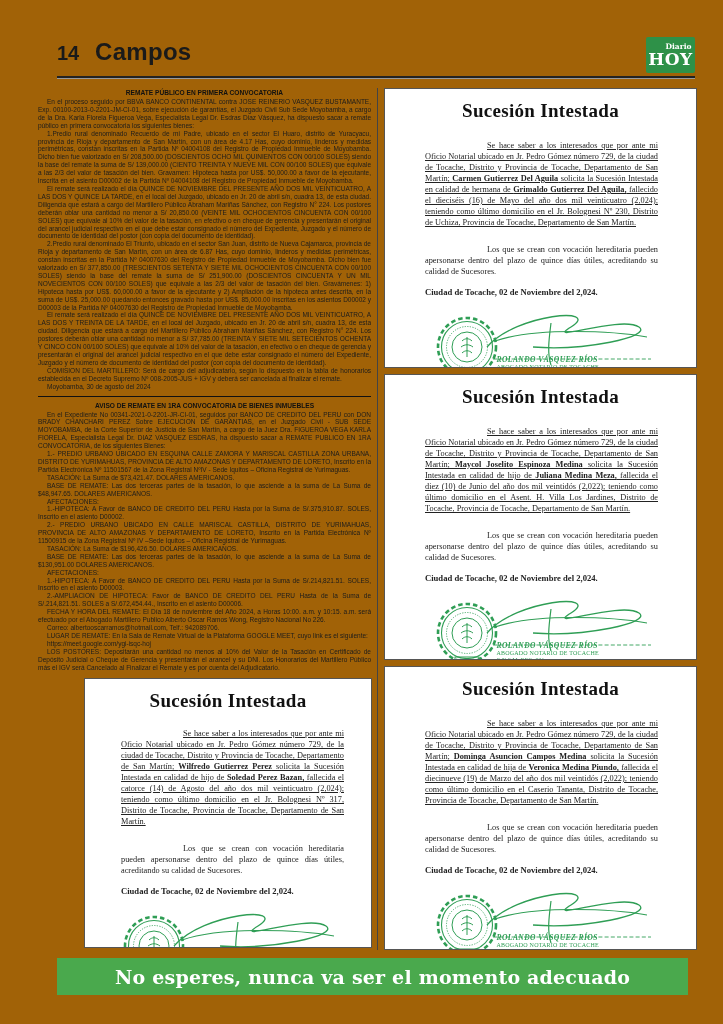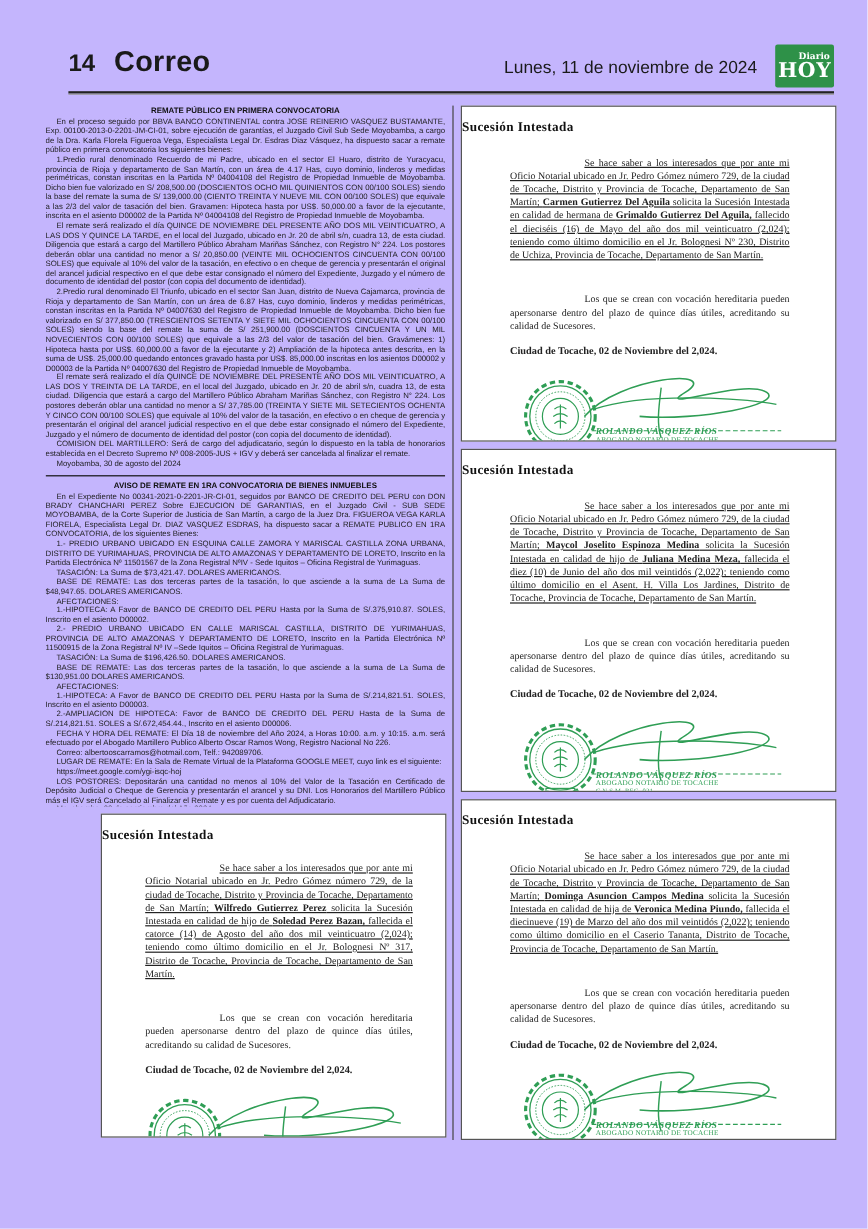--- a/index.html
+++ b/index.html
@@ -1,16 +1,16 @@
 <!DOCTYPE html>
 <html style="--logo-green: #2e9148; --banner-green: #4aa94d; --seal-green: #2f9e55;"><head>
 <meta charset="utf-8">
 <style>
   html,body{margin:0;padding:0;background:#ffffff;}
-  #page{position:relative;width:723px;height:1024px;background:#c4b5fd;overflow:hidden;
+  #page{position:relative;width:723px;height:1024px;background:#a16207;overflow:hidden;
         font-family:"Liberation Sans",sans-serif;color:#111;}
 
   
   .page-number{position:absolute;left:57px;top:42px;font-size:20px;font-weight:bold;color:#1a1a1a;}
   .section-title{position:absolute;left:95px;top:38px;font-size:24px;font-weight:bold;color:#1a1a1a;letter-spacing:.3px;}
   .header-date{position:absolute;right:92px;top:49px;font-size:14.5px;color:#1a1a1a;}
   .logo{position:absolute;left:646px;top:37px;width:49px;height:36px;background:var(--logo-green);
         border-radius:2px;display:flex;flex-direction:column;align-items:center;justify-content:center;}
   .logo-top{font-size:7.5px;font-weight:bold;color:#fff;font-family:"DejaVu Serif",serif;line-height:8px;padding-left:16px;}
   .logo-main{font-size:17px;font-weight:bold;color:#fff;font-family:"DejaVu Serif",serif;line-height:17px;letter-spacing:.5px;}
@@ -25,26 +25,26 @@
   .notice-para{font-size:6.5px;line-height:7.9px;text-align:justify;text-indent:9px;margin:0;color:#1c1c1c;}
   .notice-sep{border:none;border-top:1.2px solid #111;margin:5px 0 4px 0;}
 
   
   .sucesion-box{position:absolute;background:#fff;border:1.3px solid #555;box-sizing:border-box;
         font-family:"Liberation Serif",serif;overflow:hidden;}
   #box-left  {left:84px; top:678px;width:288px;height:270px;}
   #box-right1{left:384px;top:88px; width:313px;height:280px;}
   #box-right2{left:384px;top:374px;width:313px;height:286px;}
   #box-right3{left:384px;top:666px;width:313px;height:284px;}
-  .sucesion-title{margin:11px 0 0 0;font-size:11px;font-weight:bold;letter-spacing:.3px;color:#111;}
+  .sucesion-title{margin:11px 0 0 0;text-align:center;font-size:19px;font-weight:bold;letter-spacing:.3px;color:#111;}
   .sucesion-body{margin:18px 38px 0 40px;font-size:8.3px;line-height:11px;text-align:justify;color:#222;}
   #box-left .sucesion-body{margin:16px 27px 0 36px;}
   .sucesion-body .bold{font-weight:bold;}
   .sucesion-para1{text-indent:62px;text-decoration:underline;}
-  .sucesion-para2{margin-top:26px;text-indent:62px;}
+  .sucesion-para2{margin-top:16px;text-indent:62px;}
   .sucesion-date{margin-top:10px;text-align:left;font-weight:bold;font-size:8.6px;color:#222;}
 
   
   .seal-block{position:relative;width:232px;height:80px;margin:3px auto 0;color:var(--seal-green);}
   .seal-svg{position:absolute;left:0;top:0;}
   .notary-lines{position:absolute;left:72px;top:48px;width:152px;color:var(--seal-green);}
   .notary-name{font-size:7.6px;font-weight:bold;font-style:italic;letter-spacing:.4px;line-height:9px;}
   .notary-title{font-size:6px;line-height:7.5px;letter-spacing:.2px;}
   .notary-reg{font-size:5.5px;line-height:7px;letter-spacing:.2px;}
 
@@ -52,22 +52,21 @@
   .banner{position:absolute;left:57px;top:958px;width:631px;height:37px;background:var(--banner-green);
         display:flex;align-items:center;justify-content:center;}
   .banner-text{color:#fff;font-family:"DejaVu Serif",serif;font-weight:bold;font-size:19px;letter-spacing:.2px;}
 </style>
 </head>
 <body>
 
 <div id="page">
 
   <div class="page-number">14</div>
-  <div class="section-title">Correo</div>
-  <div class="header-date">Lunes, 11 de noviembre de 2024</div>
+  <div class="section-title">Campos</div>
   <div class="logo">
     <span class="logo-top">Diario</span>
     <span class="logo-main">HOY</span>
   </div>
   <div class="header-rule"></div>
 
   <div class="col-divider"></div>
 
   <div class="left-col">
     <div>
@@ -225,14 +224,17 @@
         </g>
       </svg>
       <div class="notary-lines">
         <div class="notary-name">ROLANDO VÁSQUEZ RÍOS</div>
         <div class="notary-title">ABOGADO NOTARIO DE TOCACHE</div>
         <div class="notary-reg">C.N.S.M. REG. 021</div>
       </div>
     </div>
   </div>
 
+  <div class="banner">
+    <span class="banner-text">No esperes, nunca va ser el momento adecuado</span>
+  </div>
 
 </div>
 
 </body></html>

